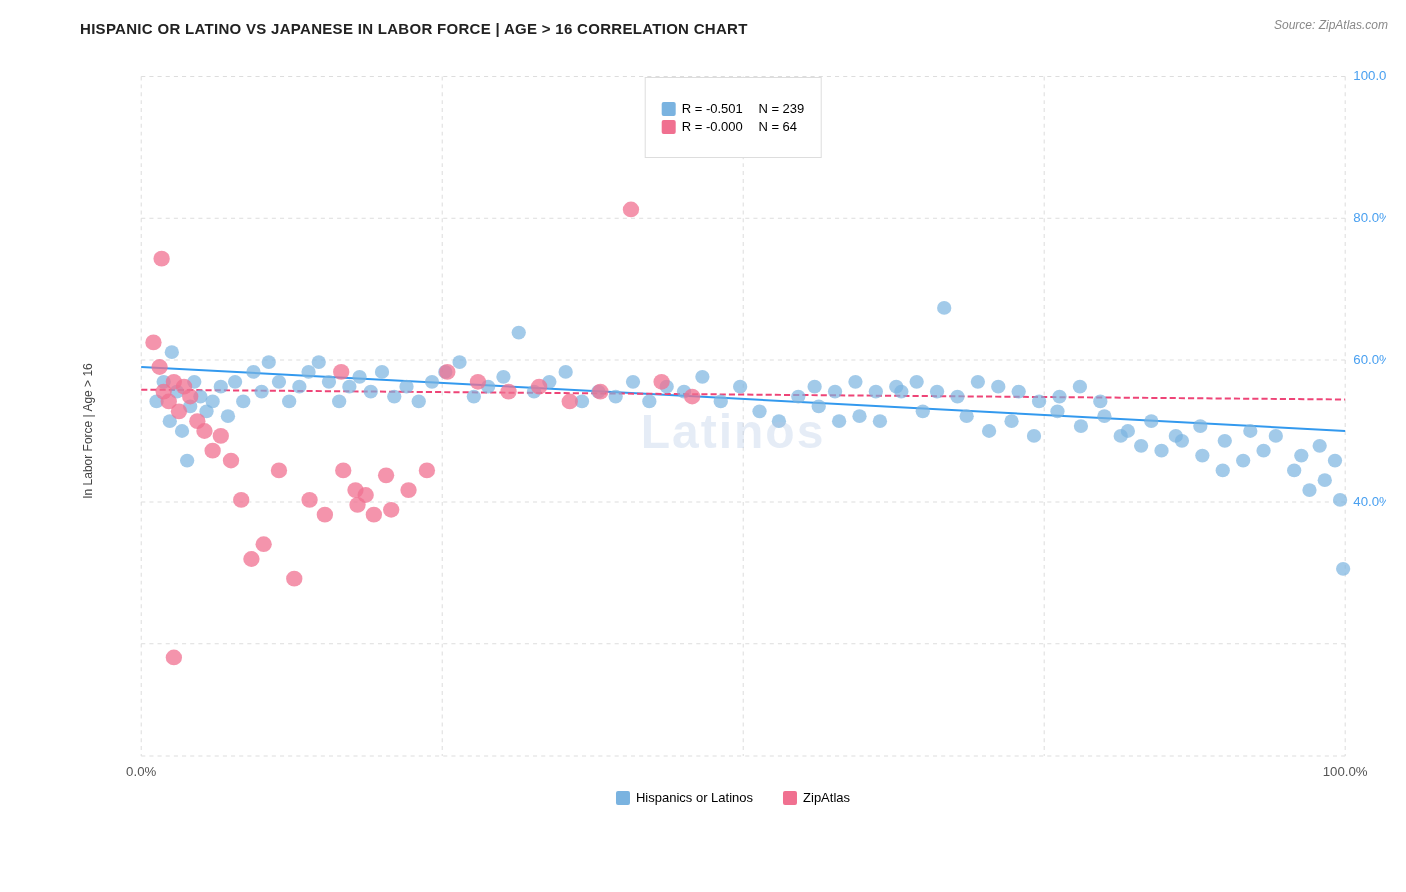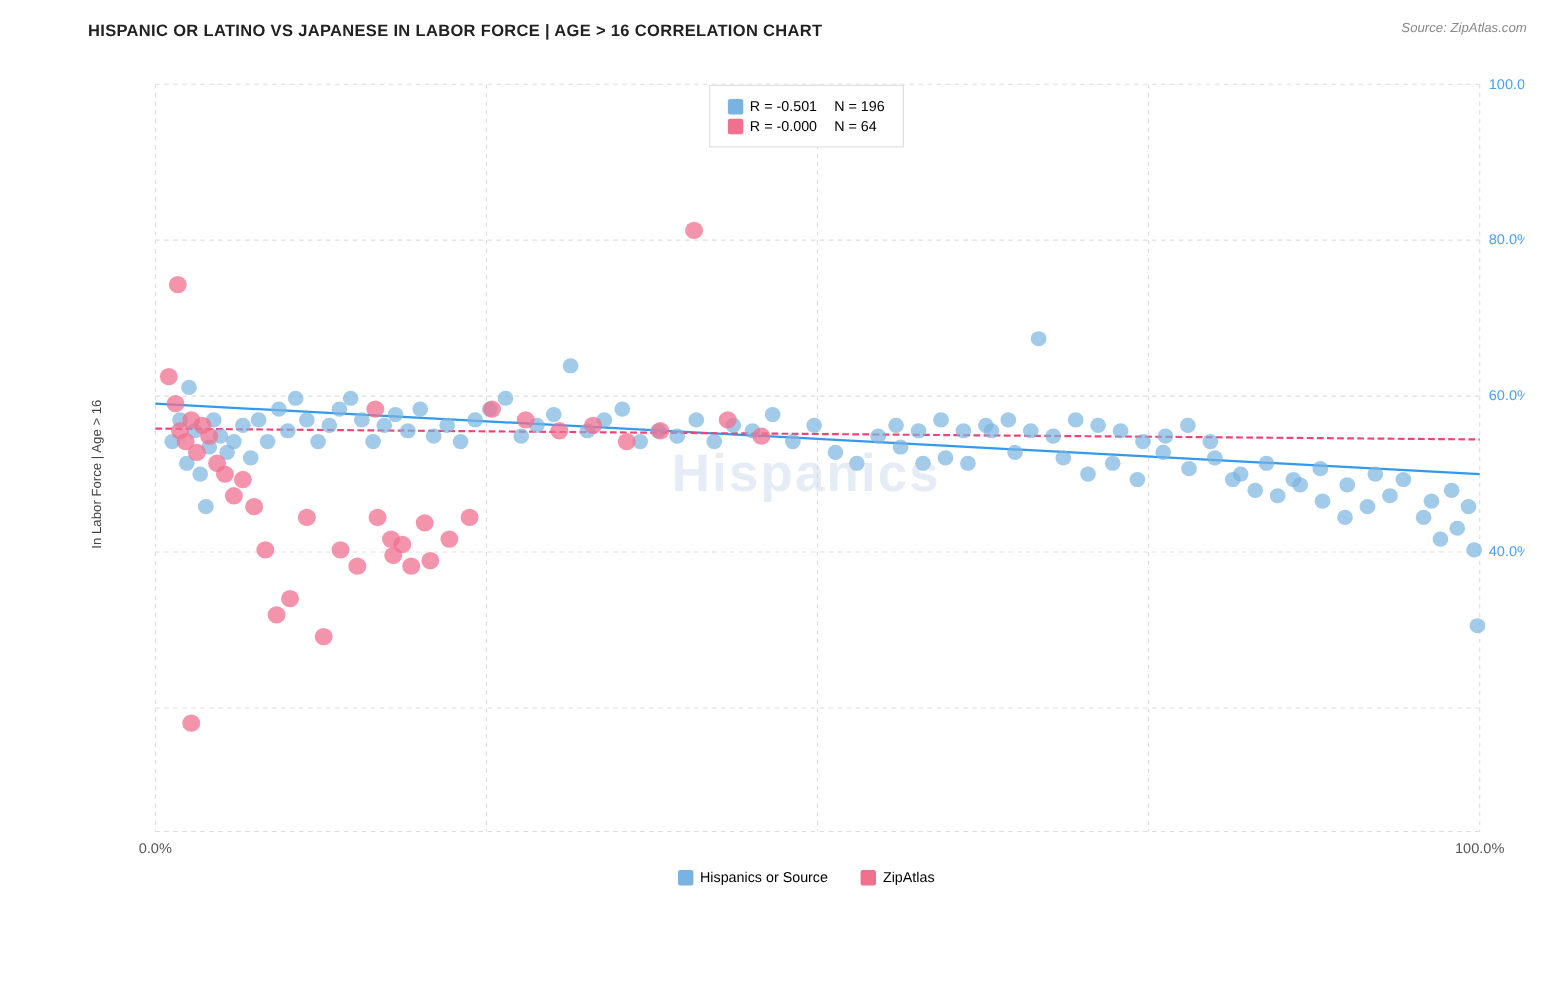--- a/index.html
+++ b/index.html
@@ -50,21 +50,21 @@
       width: 100%;
       height: 100%;
     }
     .legend-box {
       position: absolute;
       top: 30px;
       left: 50%;
       transform: translateX(-50%);
       background: #fff;
       border: 1px solid #ddd;
-      padding: 8px 16px;
+      padding: 20px 16px;
       font-size: 13px;
     }
     .legend-row {
       display: flex;
       align-items: center;
       gap: 6px;
       margin: 3px 0;
     }
     .legend-square {
       width: 14px;
@@ -113,31 +113,31 @@
 
   <div class="chart-area">
     <div class="y-axis-label">In Labor Force | Age &gt; 16</div>
 
     
     <div class="legend-box">
       <div class="legend-row">
         <div class="legend-square" style="background:#7ab3e0;"></div>
         <span>R =  -0.501</span>
         &nbsp;
-        <span>N = 196</span>
+        <span>N = 239</span>
       </div>
       <div class="legend-row">
         <div class="legend-square" style="background:#f07090;"></div>
         <span>R = -0.000</span>
         &nbsp;
         <span>N =  64</span>
       </div>
     </div>
 
-    <div class="watermark">Hispanics</div>
+    <div class="watermark">Latinos</div>
 
     <svg class="main-chart" viewBox="0 0 1280 780" preserveAspectRatio="none">
 
       <line x1="60" y1="30" x2="1240" y2="30" stroke="#ddd" stroke-width="1" stroke-dasharray="4,4"></line>
       <line x1="60" y1="174" x2="1240" y2="174" stroke="#ddd" stroke-width="1" stroke-dasharray="4,4"></line>
       <line x1="60" y1="318" x2="1240" y2="318" stroke="#ddd" stroke-width="1" stroke-dasharray="4,4"></line>
       <line x1="60" y1="462" x2="1240" y2="462" stroke="#ddd" stroke-width="1" stroke-dasharray="4,4"></line>
       <line x1="60" y1="606" x2="1240" y2="606" stroke="#ddd" stroke-width="1" stroke-dasharray="4,4"></line>
       <line x1="60" y1="720" x2="1240" y2="720" stroke="#ddd" stroke-width="1" stroke-dasharray="4,4"></line>
 
@@ -317,21 +317,21 @@
       <circle cx="510" cy="350" r="8" fill="#f07090" fill-opacity="0.75"></circle>
       <circle cx="570" cy="340" r="8" fill="#f07090" fill-opacity="0.75"></circle>
       <circle cx="600" cy="355" r="8" fill="#f07090" fill-opacity="0.75"></circle>
 
     </svg>
 
     
     <div class="bottom-legend">
       <div class="bottom-legend-item">
         <div class="bottom-legend-square" style="background:#7ab3e0;"></div>
-        <span>Hispanics or Source</span>
+        <span>Hispanics or Latinos</span>
       </div>
       <div class="bottom-legend-item">
         <div class="bottom-legend-square" style="background:#f07090;"></div>
         <span>ZipAtlas</span>
       </div>
     </div>
   </div>
 </div>
 
 </body></html>

